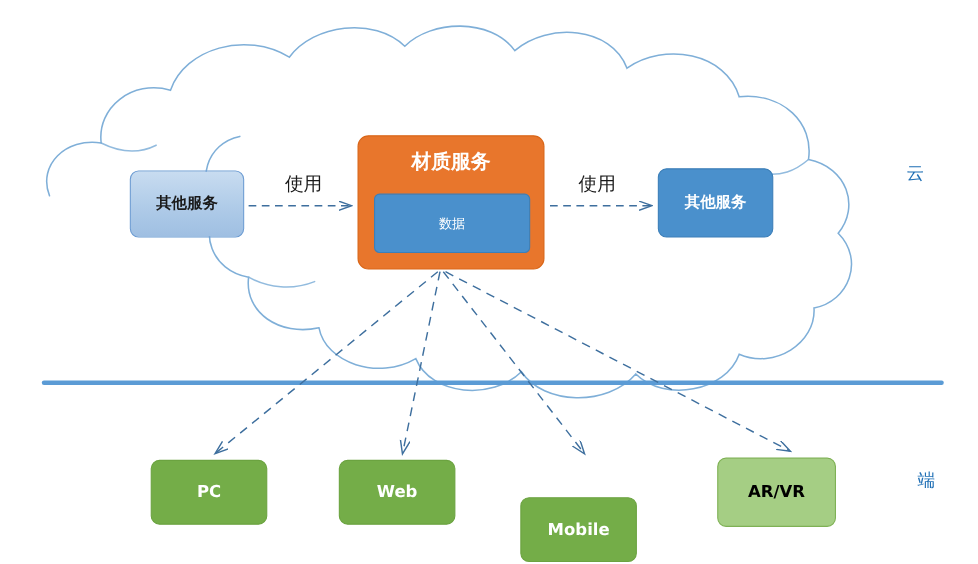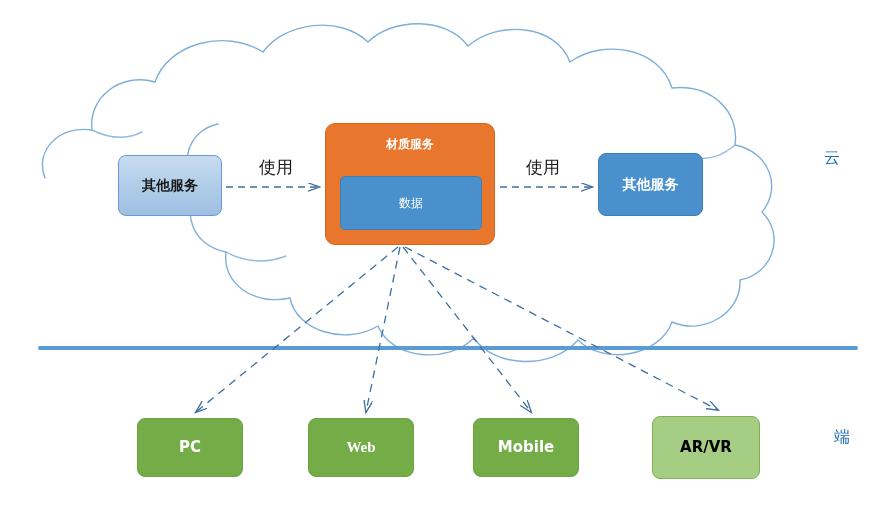--- a/index.html
+++ b/index.html
@@ -44,21 +44,21 @@
     border-radius: 10px;
     display: block;
   }
   .svc-title {
     position: absolute;
     left: 0;
     top: 14px;
     width: 100%;
     text-align: center;
     color: #ffffff;
-    font-size: 12px;
+    font-size: 18px;
     font-weight: bold;
   }
   .svc-inner-wrap {
     position: absolute;
     left: 14px;
     top: 52px;
     width: 142px;
     height: 54px;
     display: flex;
     gap: 22px;
@@ -209,23 +209,23 @@
 
   <div class="edge-label" style="left:259px; top:156px;">使用</div>
   <div class="edge-label" style="left:526px; top:156px;">使用</div>
 
   <div class="side-label" style="left:824px; top:148px;">云</div>
   <div class="side-label" style="left:834px; top:427px;">端</div>
 
   <div class="node client dark" style="left:137px;text-align:right;">
     <span>PC</span>
   </div>
-  <div class="node client dark" style="left:308px;font-family:Liberation Serif, serif;">
+  <div class="node client dark" style="left:308px;">
     <span>Web</span>
   </div>
-  <div class="node client dark" style="left:473px;">
+  <div class="node client dark" style="left:473px;margin-top:34px;">
     <span>Mobile</span>
   </div>
   <div class="node client light" style="left:652px; width:108px; top:416px; height:63px;">
     <span>AR/VR</span>
   </div>
 
 </div>
 
 </body></html>

